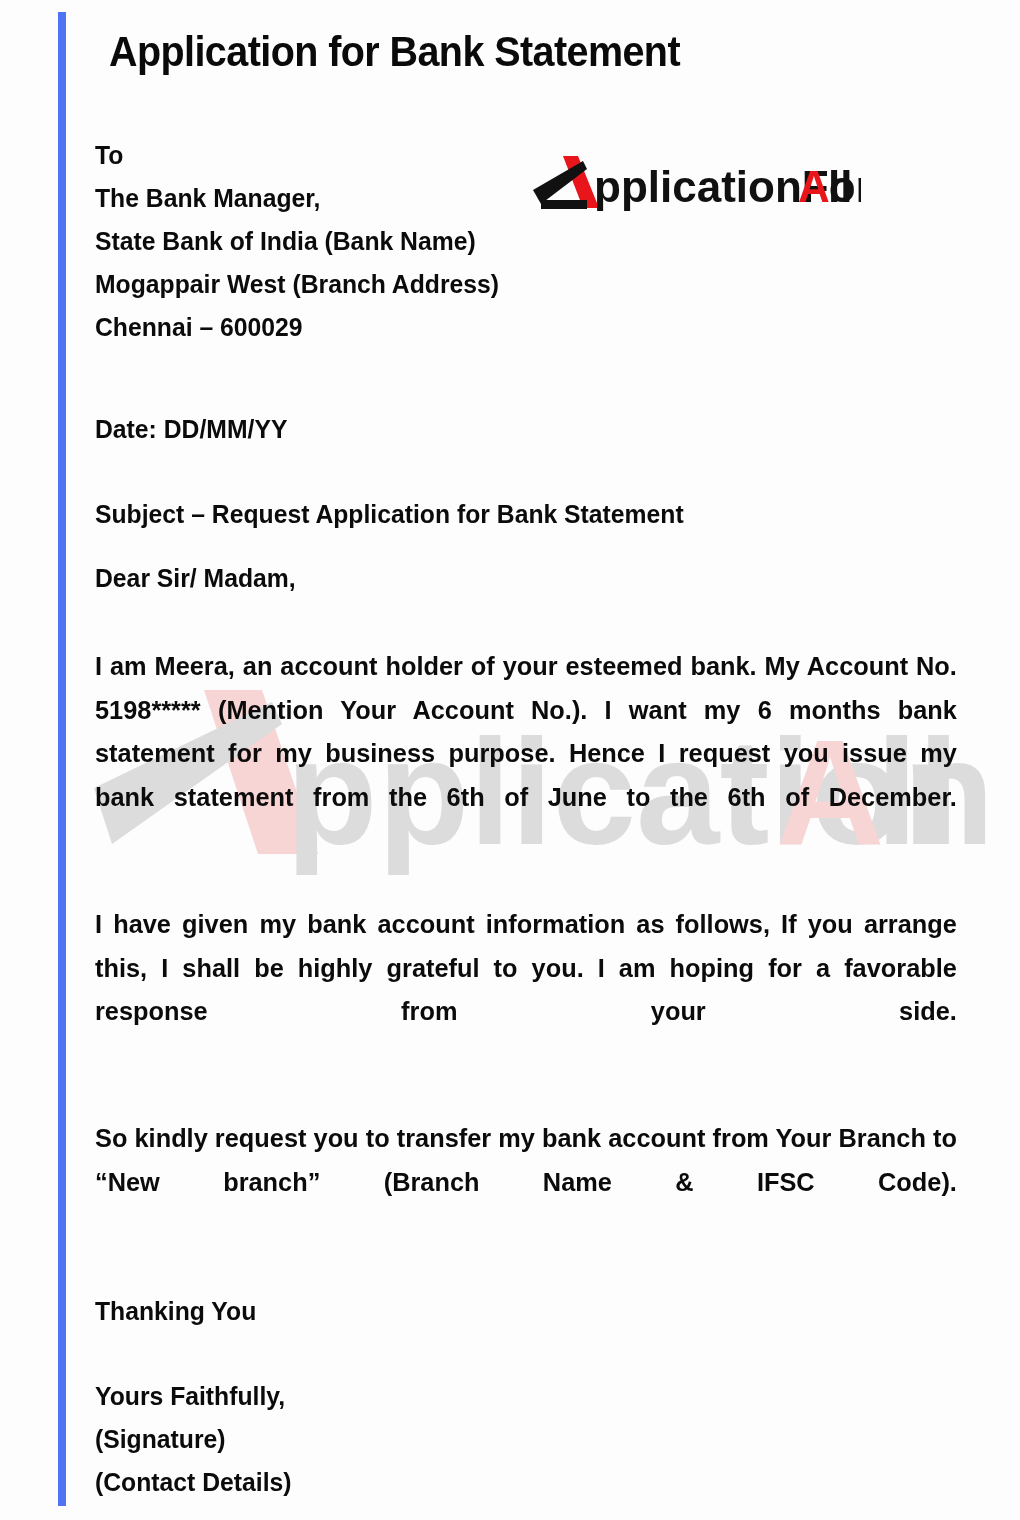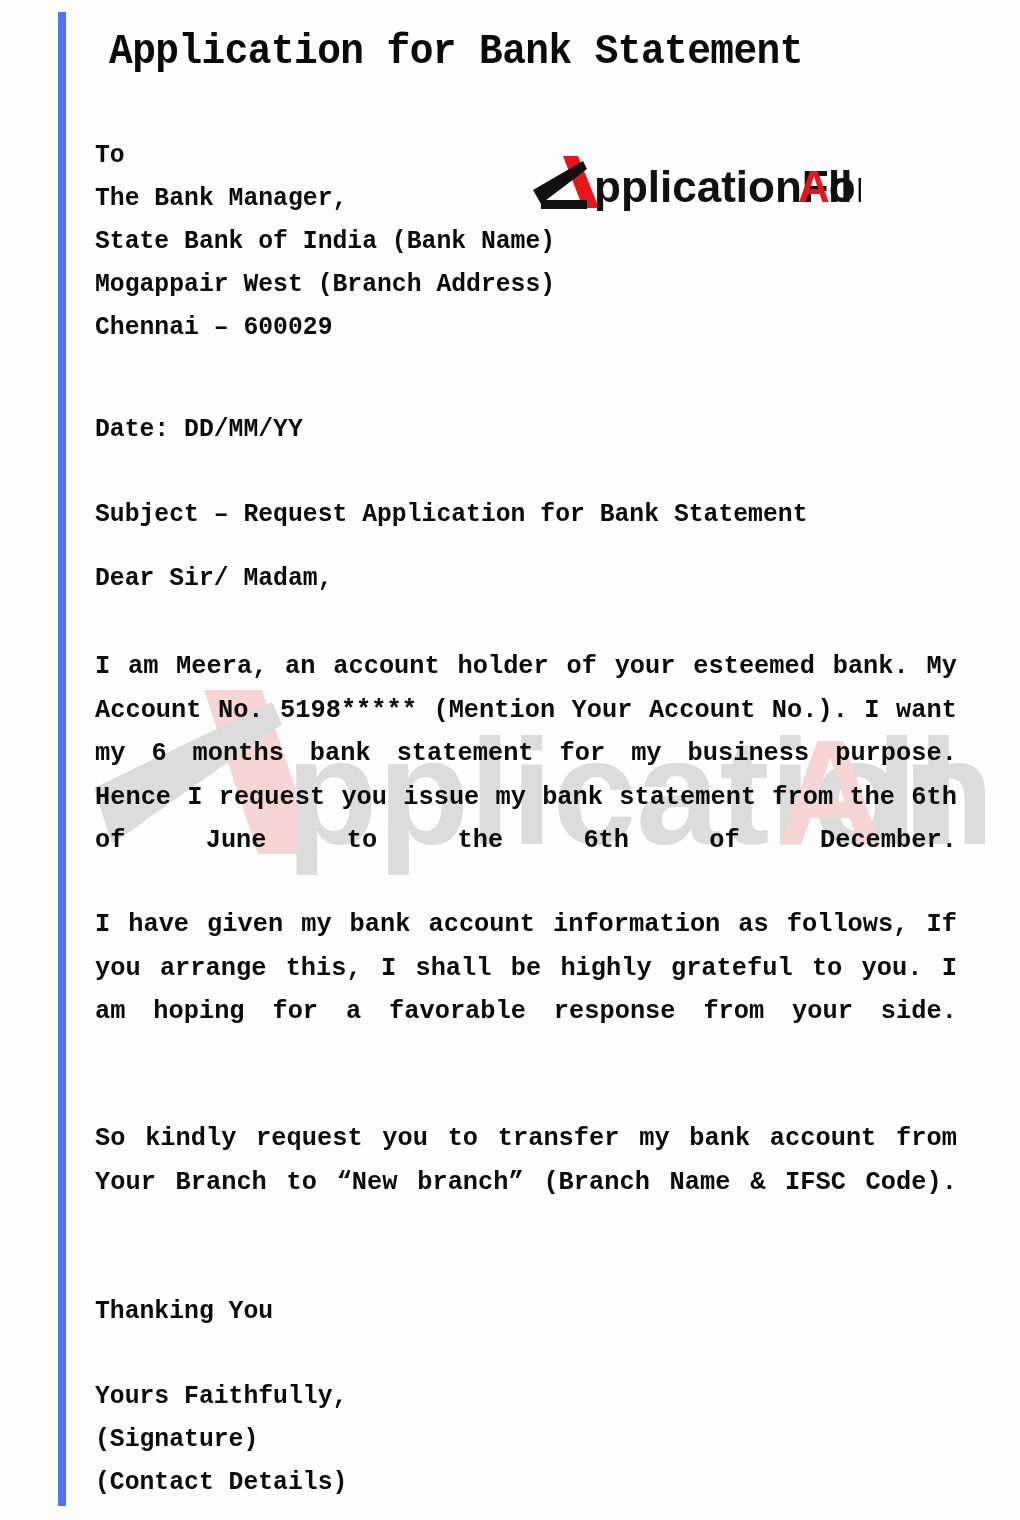--- a/index.html
+++ b/index.html
@@ -45,21 +45,20 @@
   #watermark svg { display: block; width: 100%; height: 100%; }
 
   
   #content {
     position: absolute;
     left: 95px;
     top: 0;
     width: 885px;
     height: 1444px;
     z-index: 2;
-    font-family: Liberation Mono, monospace;
   }
 
   
   #doc-title {
     position: absolute;
     left: 14px;
     top: 28px;
     font-size: 42px;
     font-weight: 700;
     letter-spacing: -0.6px;

